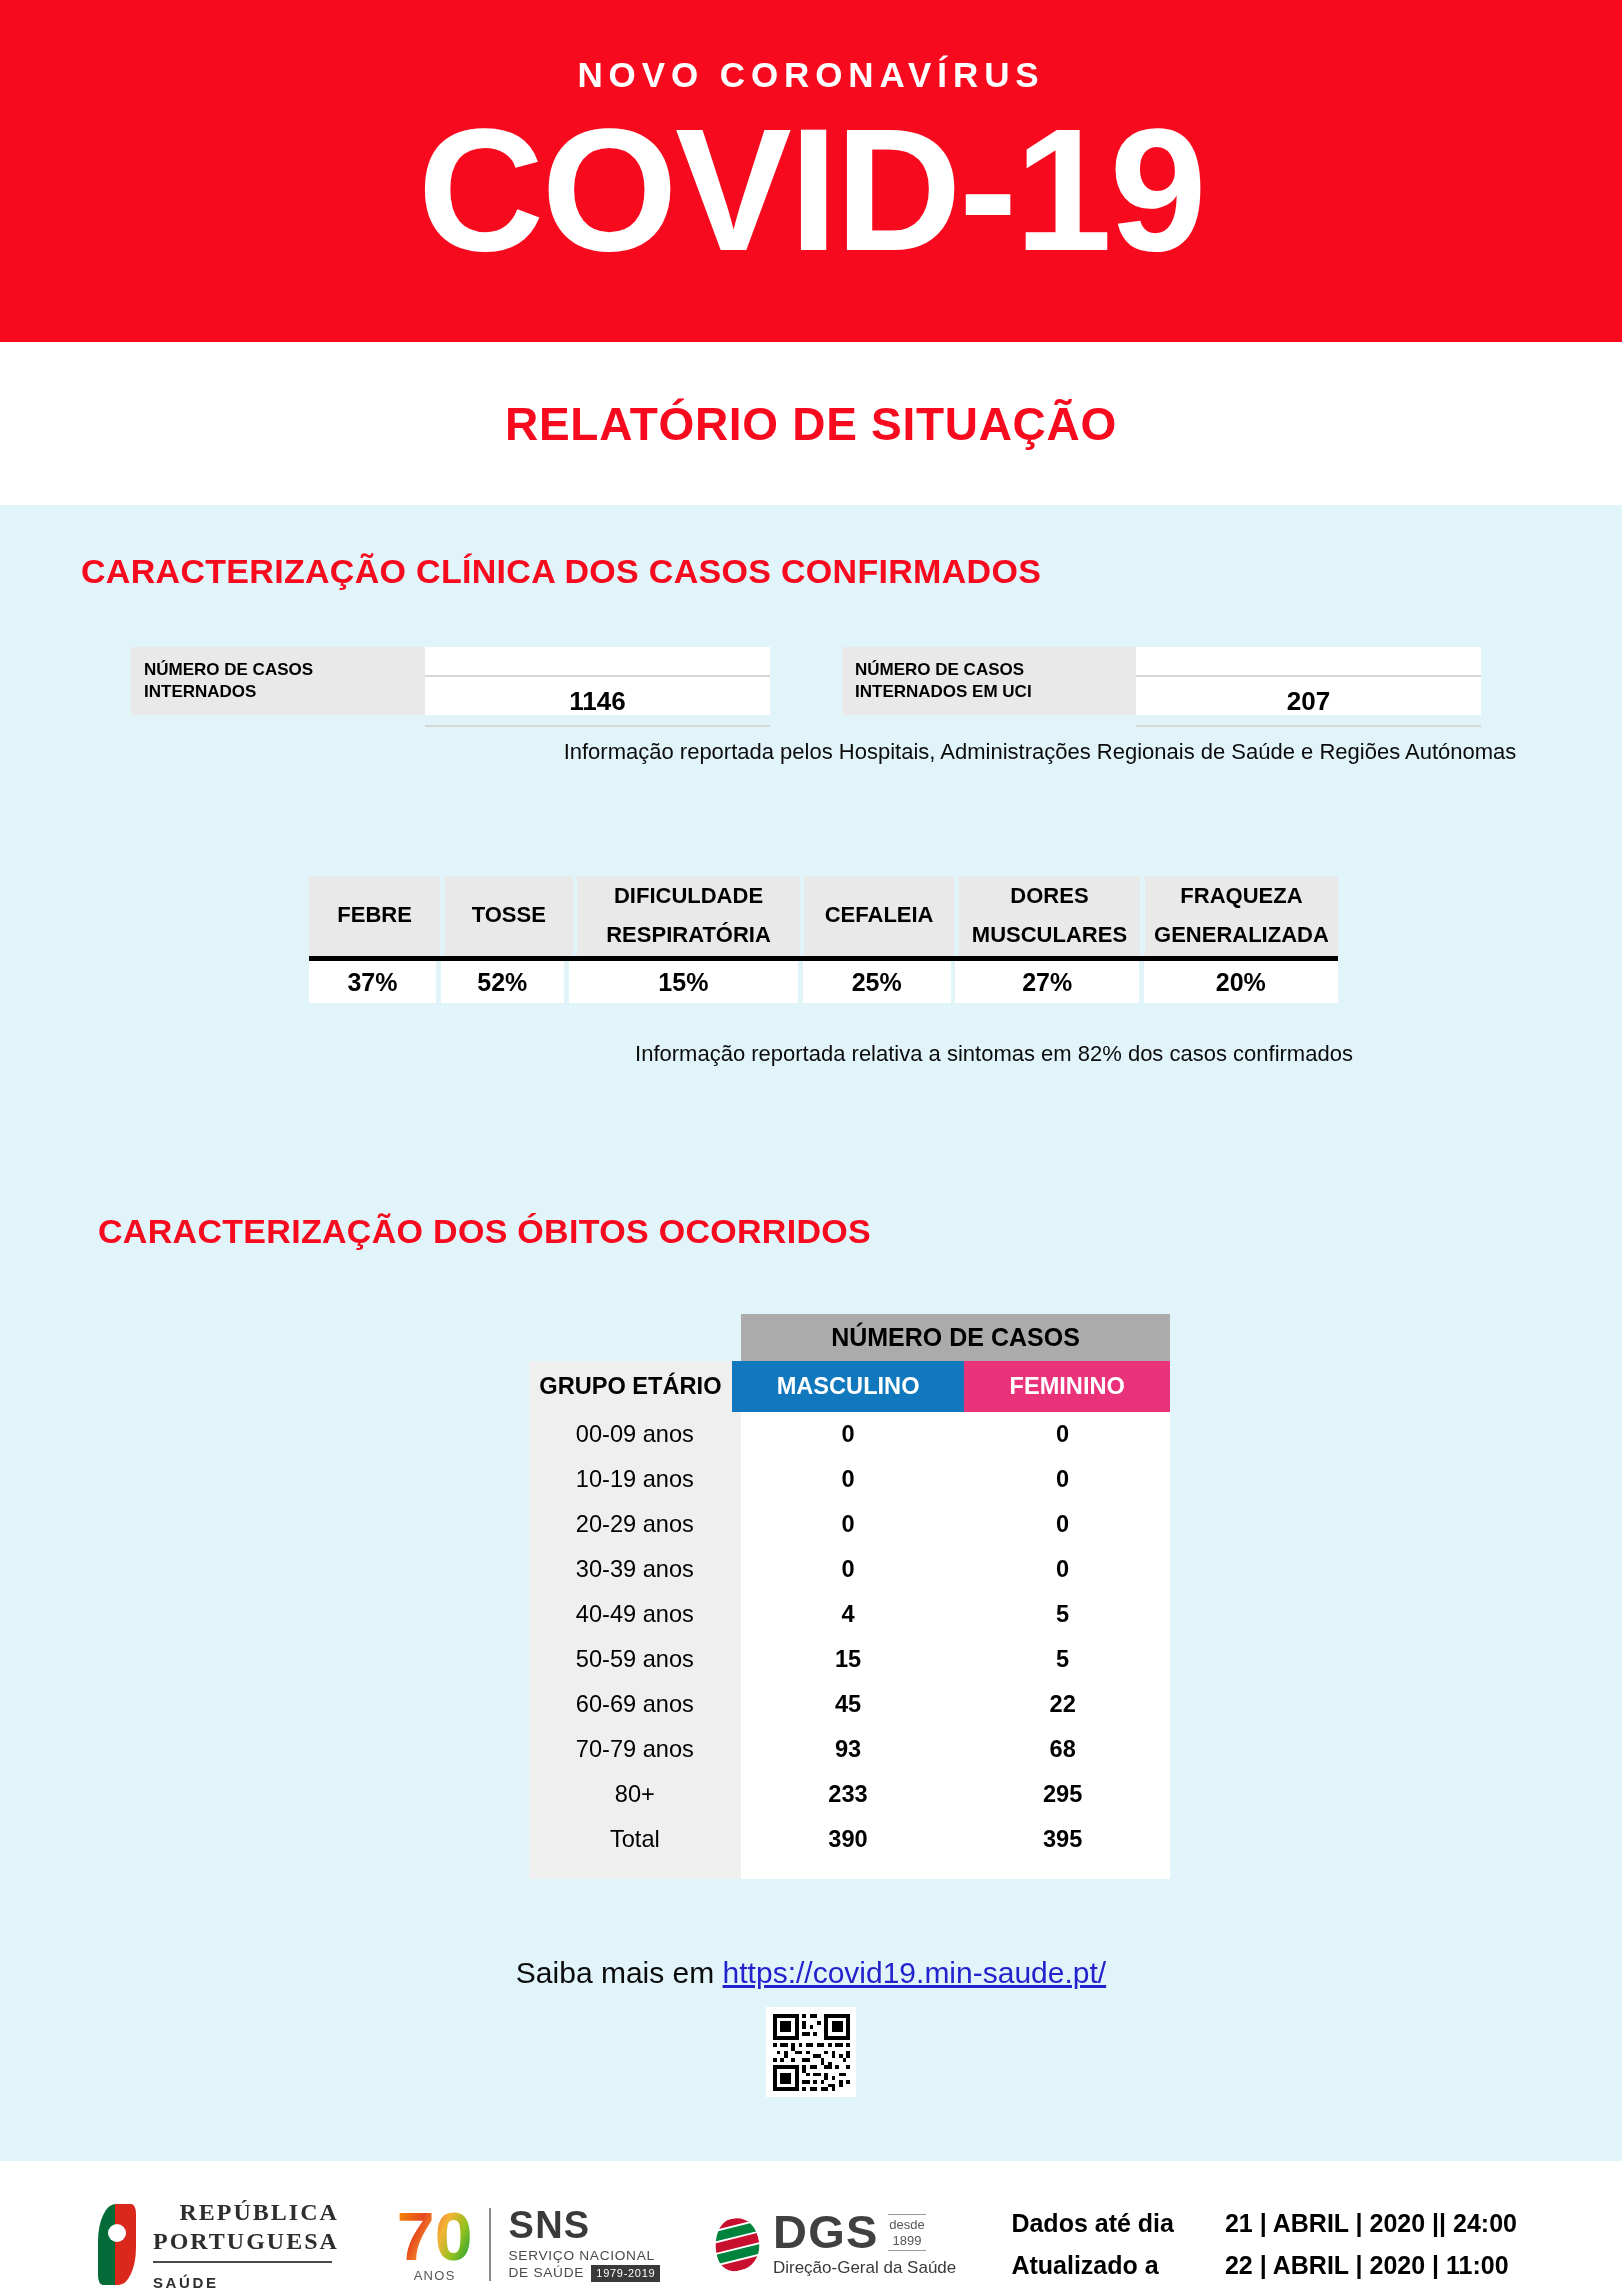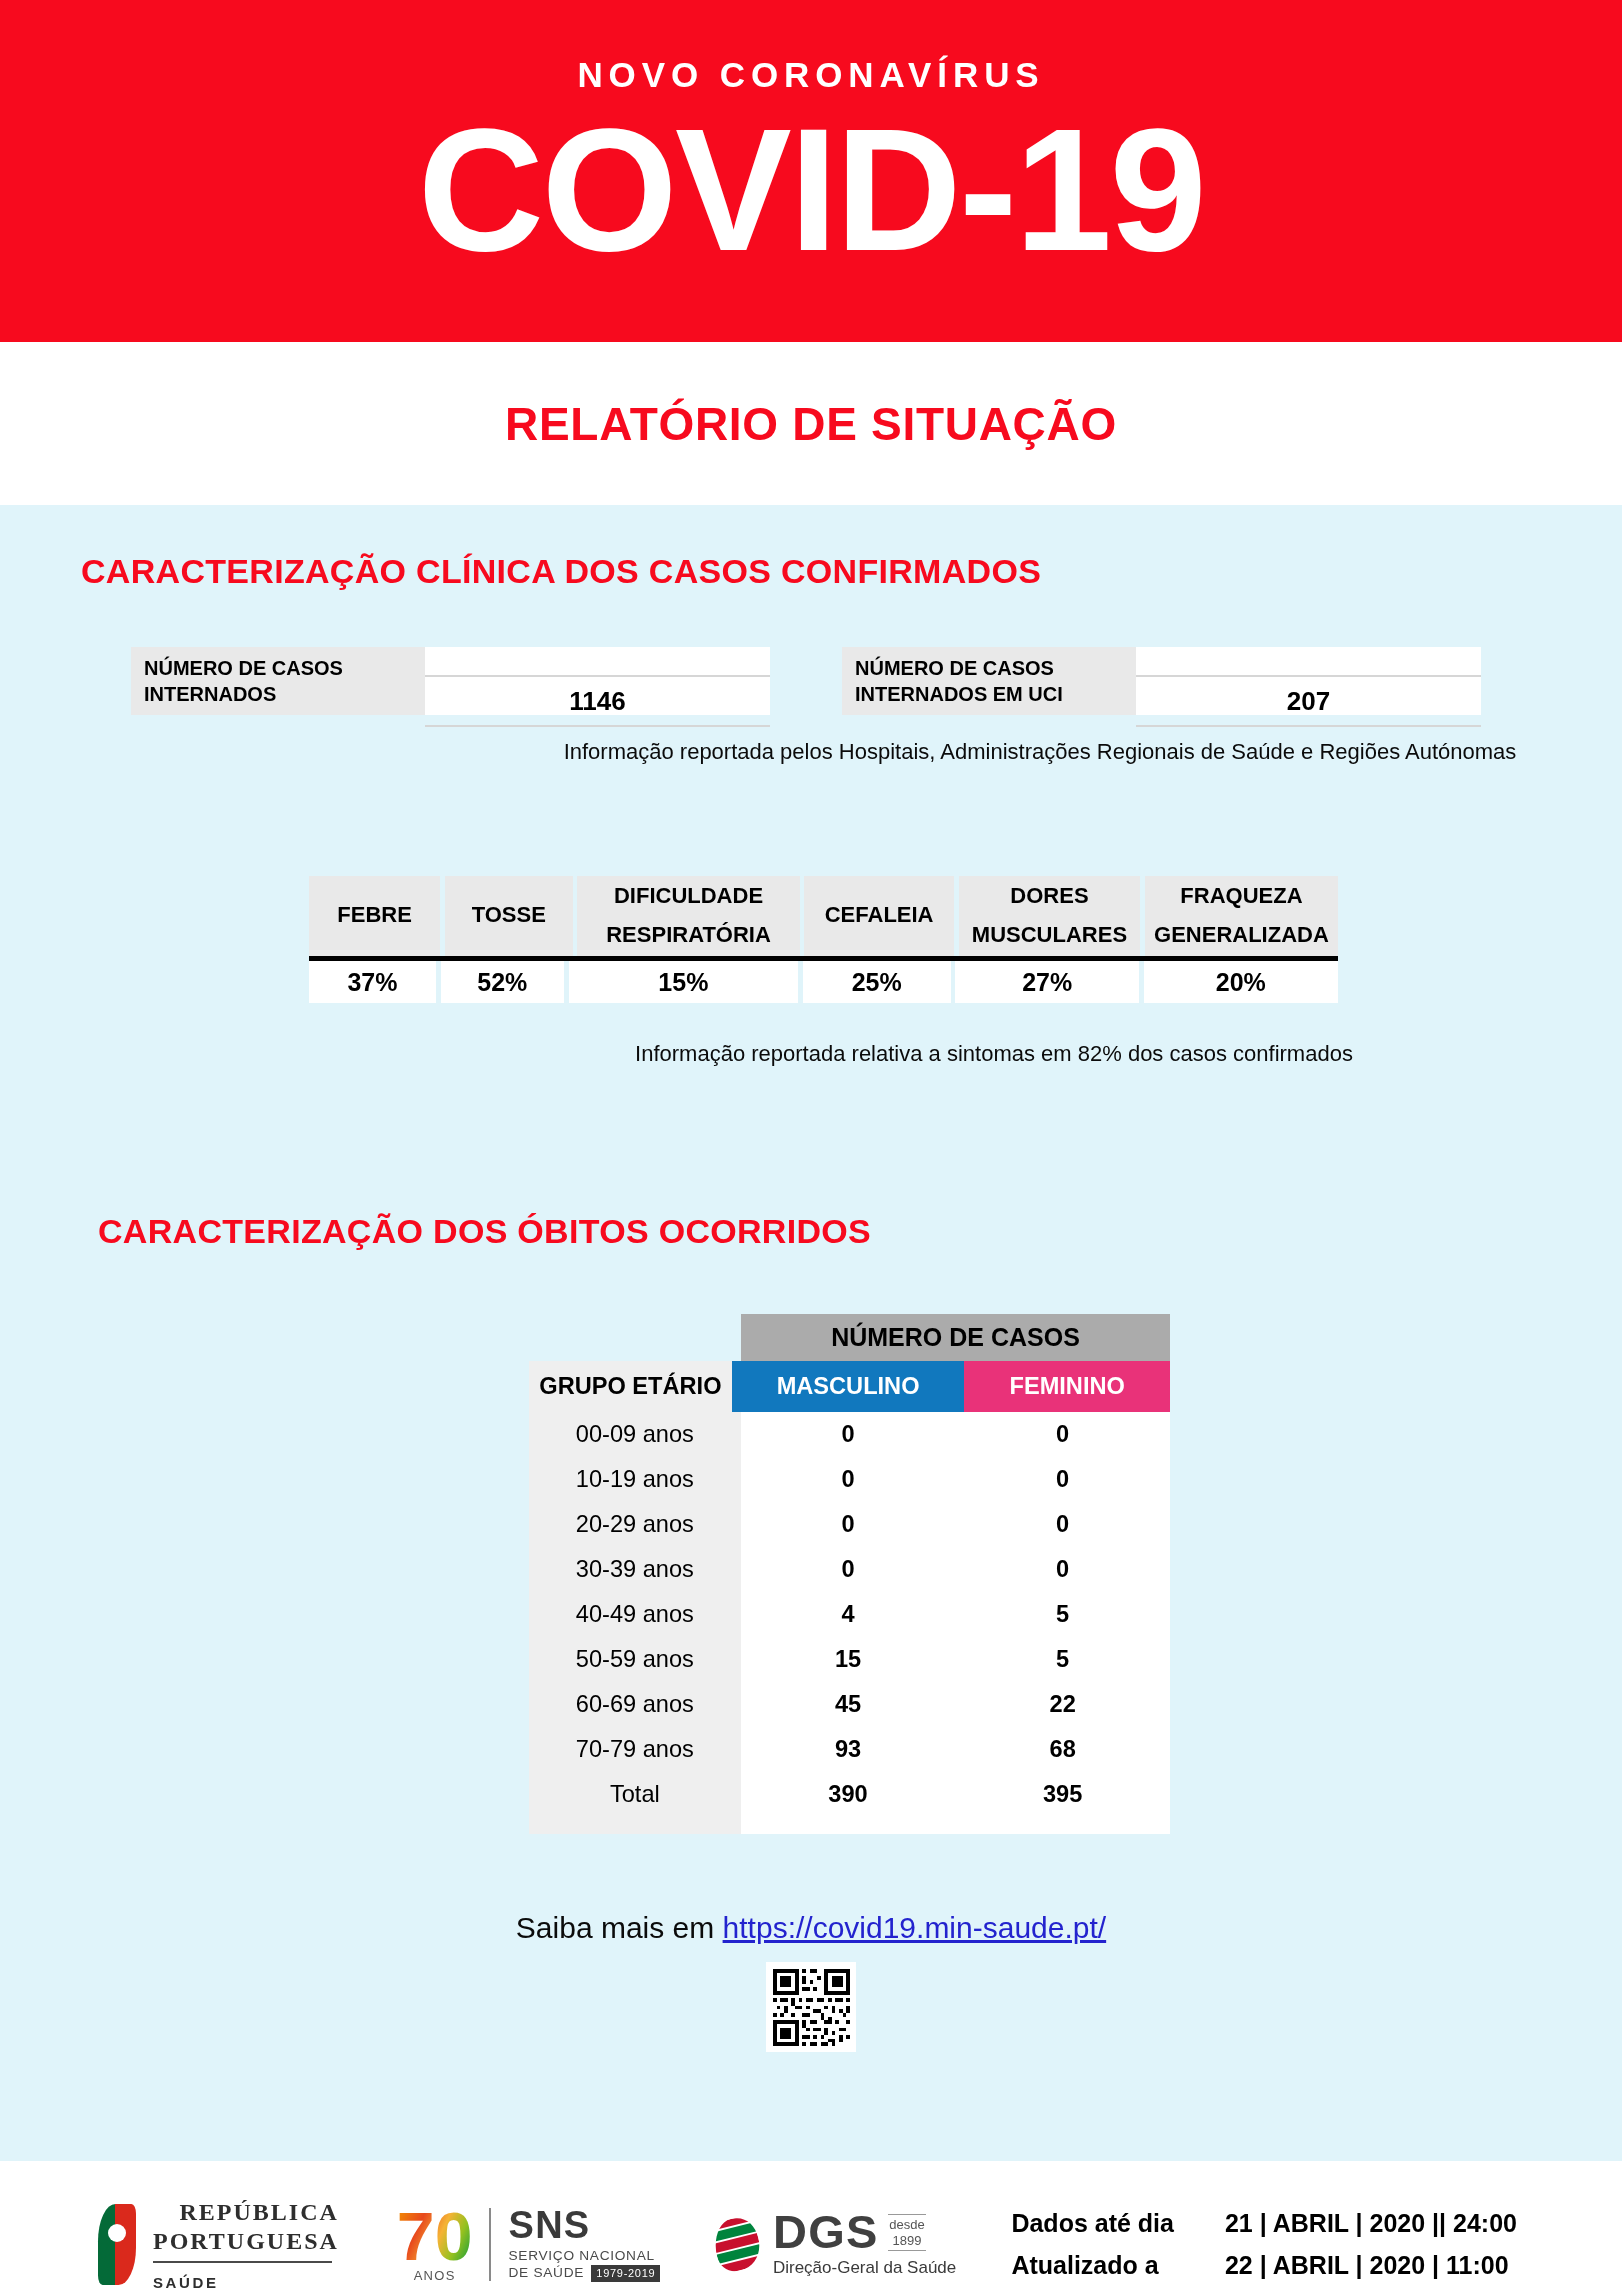--- a/index.html
+++ b/index.html
@@ -23,21 +23,21 @@
   .main{height:1656px;background:var(--bg-blue);flex:none;}
   .section-title{color:var(--red);font-weight:bold;font-size:34px;letter-spacing:0.3px;}
   .title-1{margin:47px 0 0 81px;}
   .title-2{margin:145px 0 0 98px;}
 
   
   .stats-row{display:flex;gap:72px;margin:56px 141px 0 131px;}
   .stat-group{flex:1;display:flex;height:68px;}
   .stat-label{width:46%;background:var(--cell-gray);display:flex;flex-direction:column;
               justify-content:center;align-items:center;}
-  .stat-label-text{font-weight:bold;font-size:20px;line-height:1.3;text-align:left;padding:0 13px;}
+  .stat-label-text{font-weight:bold;font-size:17px;line-height:1.3;text-align:left;padding:0 13px;}
   .stat-value-outer{width:54%;background:#fff;padding:7.9px 0;box-sizing:border-box;}
   .stat-value-inner{height:100%;border-top:2px solid #D6D6D6;border-bottom:2px solid #D6D6D6;
                     display:flex;align-items:center;justify-content:center;font-size:26px;font-weight:bold;box-sizing:border-box;margin-top:20px;}
 
   .note{font-size:22px;color:#0B0B0B;}
   .note-1{margin-top:23.6px;text-align:center;padding-left:458px;}
   .note-2{margin-top:38px;text-align:center;padding-left:366px;}
 
   
   .symptoms{margin:111px 0 0 309px;width:1029px;}
@@ -210,20 +210,25 @@
       </div>
       <div class="d-row">
         <div class="d-cell d-label">60-69 anos</div>
         <div class="d-cell d-val">45</div>
         <div class="d-cell d-val">22</div>
       </div>
       <div class="d-row">
         <div class="d-cell d-label">70-79 anos</div>
         <div class="d-cell d-val">93</div>
         <div class="d-cell d-val">68</div>
+      </div>
+      <div class="d-row">
+        <div class="d-cell d-label">80+</div>
+        <div class="d-cell d-val">233</div>
+        <div class="d-cell d-val">295</div>
       </div>
       <div class="d-row">
         <div class="d-cell d-label">Total</div>
         <div class="d-cell d-val">390</div>
         <div class="d-cell d-val">395</div>
       </div>
       <div class="d-row d-pad">
         <div class="d-cell d-label"></div>
         <div class="d-cell d-val"></div>
         <div class="d-cell d-val"></div>

